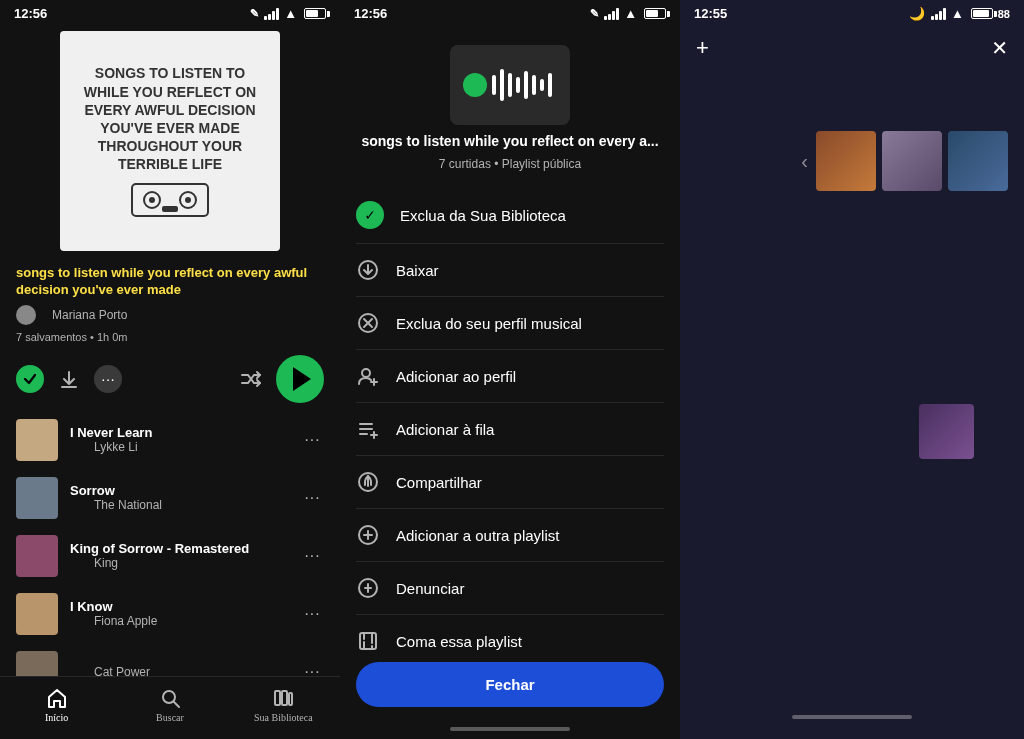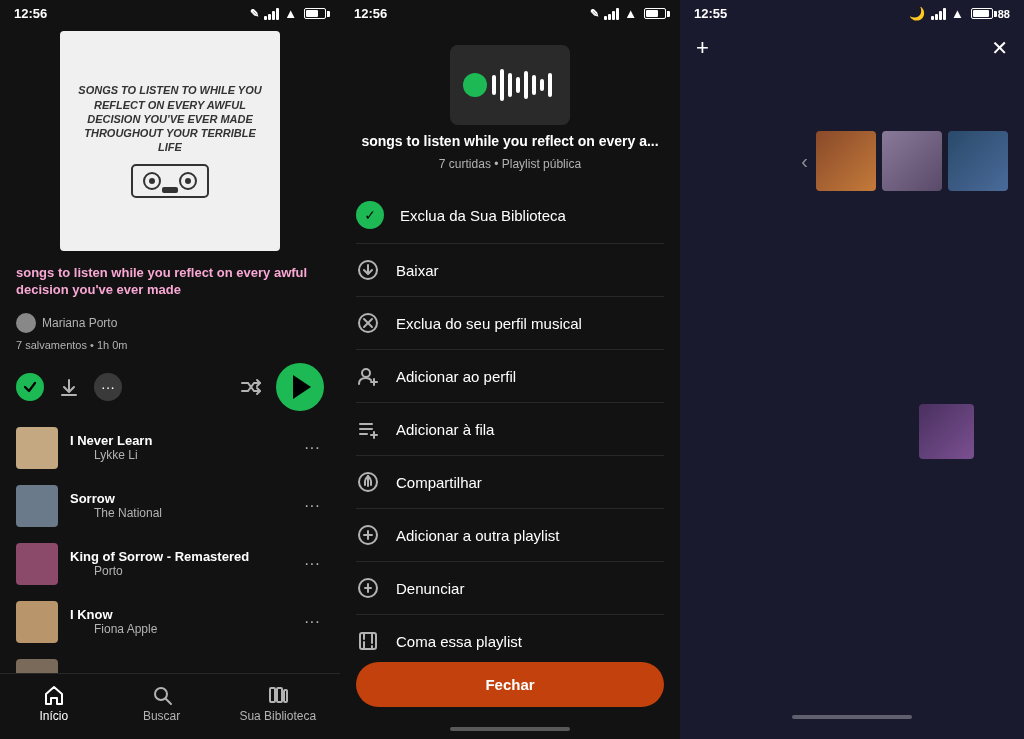--- a/index.html
+++ b/index.html
@@ -58,50 +58,49 @@
       background: #f0f0f0;
       display: flex;
       flex-direction: column;
       align-items: center;
       justify-content: center;
       padding: 14px;
       text-align: center;
     }
 
     .album-text {
-      font-size: 11px;
+      font-size: 14px;
       color: #333;
       text-transform: uppercase;
       font-weight: 700;
       line-height: 1.3;
-      font-style: italic;
     }
 
     .cassette-icon {
       width: 80px;
       height: 36px;
       margin-top: 8px;
     }
 
     .playlist-info {
       padding: 0 16px 4px;
     }
 
     .playlist-title {
       font-size: 13px;
       font-weight: 700;
-      color: #f9a8d4;
+      color: #fde047;
       line-height: 1.3;
-      margin-bottom: 14px;
+      margin-bottom: 6px;
     }
 
     .playlist-meta {
       display: flex;
       align-items: center;
-      gap: 6px;
+      gap: 16px;
       margin-bottom: 2px;
     }
 
     .avatar-small {
       width: 20px;
       height: 20px;
       border-radius: 50%;
       background: #888;
     }
 
@@ -264,21 +263,22 @@
       color: #b3b3b3;
       font-size: 20px;
       min-width: 60px;
     }
 
     .nav-item.active {
       color: #fff;
     }
 
     .nav-label {
-      font-size: 12px;
+      font-size: 10px;
+      font-family: Liberation Serif, serif;
     }
 
     
     .panel2 {
       width: 340px;
       height: 739px;
       background: #121212;
       color: #fff;
       display: flex;
       flex-direction: column;
@@ -367,21 +367,21 @@
 
     .menu-item-label {
       font-size: 15px;
       color: #fff;
       font-weight: 500;
     }
 
     .fechar-btn {
       margin: 12px 16px 20px;
       padding: 14px;
-      background: #c2410c;
+      background: #1d4ed8;
       border: none;
       border-radius: 30px;
       color: #fff;
       font-size: 15px;
       font-weight: 700;
       text-align: center;
       cursor: pointer;
     }
 
     .bottom-indicator2 {
@@ -617,21 +617,21 @@
       <div class="track-info">
         <div class="track-name">Sorrow</div>
         <div class="track-artist">The National</div>
       </div>
       <div class="track-more">···</div>
     </div>
     <div class="track-item">
       <div class="track-thumb thumb-3"></div>
       <div class="track-info">
         <div class="track-name">King of Sorrow - Remastered</div>
-        <div class="track-artist">Porto</div>
+        <div class="track-artist">King</div>
       </div>
       <div class="track-more">···</div>
     </div>
     <div class="track-item">
       <div class="track-thumb thumb-4"></div>
       <div class="track-info">
         <div class="track-name">I Know</div>
         <div class="track-artist">Fiona Apple</div>
       </div>
       <div class="track-more">···</div>

